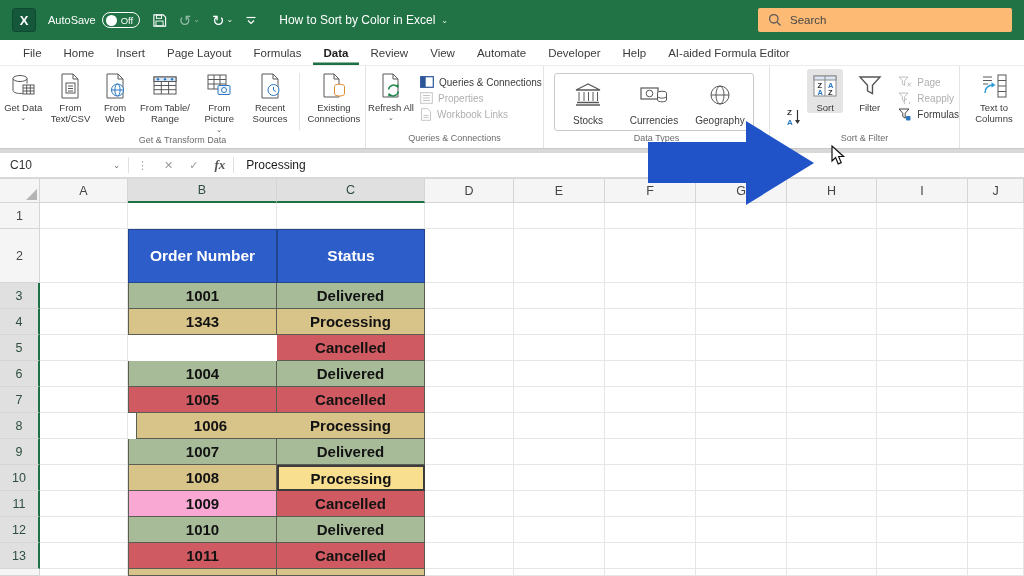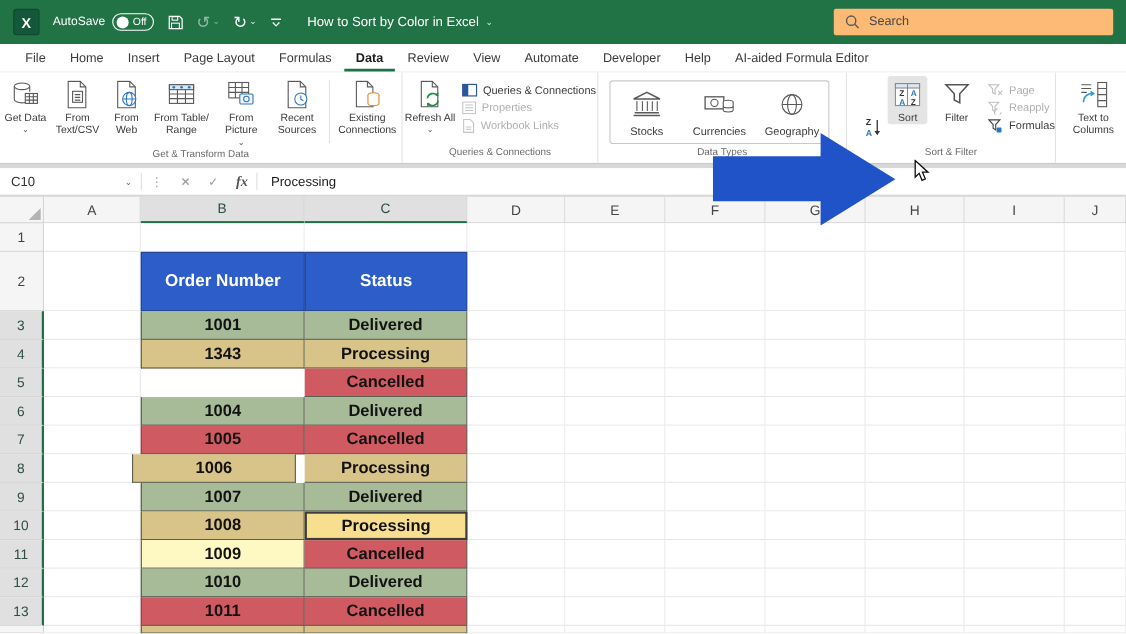--- a/index.html
+++ b/index.html
@@ -518,21 +518,21 @@
     <div class="cell tcell bleft" style="left: 128px; top: 208px; width: 149px; height: 26px; background: rgb(207, 90, 97);">1005</div>
     <div class="cell tcell" style="left: 277px; top: 208px; width: 148px; height: 26px; background: rgb(207, 90, 97);">Cancelled</div>
     <div class="cell" style="left: 425px; top: 208px; width: 89px; height: 26px;"></div>
     <div class="cell" style="left: 514px; top: 208px; width: 91px; height: 26px;"></div>
     <div class="cell" style="left: 605px; top: 208px; width: 91px; height: 26px;"></div>
     <div class="cell" style="left: 696px; top: 208px; width: 91px; height: 26px;"></div>
     <div class="cell" style="left: 787px; top: 208px; width: 90px; height: 26px;"></div>
     <div class="cell" style="left: 877px; top: 208px; width: 91px; height: 26px;"></div>
     <div class="cell" style="left: 968px; top: 208px; width: 56px; height: 26px;"></div>
     <div class="cell" style="left: 40px; top: 234px; width: 88px; height: 26px;"></div>
-    <div class="cell tcell bleft" style="left: 120px; top: 234px; width: 149px; height: 26px; background: rgb(216, 195, 136);">1006</div>
+    <div class="cell tcell bleft" style="left: 136px; top: 234px; width: 149px; height: 26px; background: rgb(216, 195, 136);">1006</div>
     <div class="cell tcell" style="left: 277px; top: 234px; width: 148px; height: 26px; background: rgb(216, 195, 136);">Processing</div>
     <div class="cell" style="left: 425px; top: 234px; width: 89px; height: 26px;"></div>
     <div class="cell" style="left: 514px; top: 234px; width: 91px; height: 26px;"></div>
     <div class="cell" style="left: 605px; top: 234px; width: 91px; height: 26px;"></div>
     <div class="cell" style="left: 696px; top: 234px; width: 91px; height: 26px;"></div>
     <div class="cell" style="left: 787px; top: 234px; width: 90px; height: 26px;"></div>
     <div class="cell" style="left: 877px; top: 234px; width: 91px; height: 26px;"></div>
     <div class="cell" style="left: 968px; top: 234px; width: 56px; height: 26px;"></div>
     <div class="cell" style="left: 40px; top: 260px; width: 88px; height: 26px;"></div>
     <div class="cell tcell bleft" style="left: 128px; top: 260px; width: 149px; height: 26px; background: rgb(167, 187, 153);">1007</div>
@@ -548,21 +548,21 @@
     <div class="cell tcell bleft" style="left: 128px; top: 286px; width: 149px; height: 26px; background: rgb(216, 195, 136);">1008</div>
     <div class="cell tcell selcell" style="left: 277px; top: 286px; width: 148px; height: 26px; background: rgb(248, 223, 143);">Processing</div>
     <div class="cell" style="left: 425px; top: 286px; width: 89px; height: 26px;"></div>
     <div class="cell" style="left: 514px; top: 286px; width: 91px; height: 26px;"></div>
     <div class="cell" style="left: 605px; top: 286px; width: 91px; height: 26px;"></div>
     <div class="cell" style="left: 696px; top: 286px; width: 91px; height: 26px;"></div>
     <div class="cell" style="left: 787px; top: 286px; width: 90px; height: 26px;"></div>
     <div class="cell" style="left: 877px; top: 286px; width: 91px; height: 26px;"></div>
     <div class="cell" style="left: 968px; top: 286px; width: 56px; height: 26px;"></div>
     <div class="cell" style="left: 40px; top: 312px; width: 88px; height: 26px;"></div>
-    <div class="cell tcell bleft" style="left: 128px; top: 312px; width: 149px; height: 26px; background: #fef9c3;">1009</div>
+    <div class="cell tcell bleft" style="left: 128px; top: 312px; width: 149px; height: 26px; background: #f9a8d4;">1009</div>
     <div class="cell tcell" style="left: 277px; top: 312px; width: 148px; height: 26px; background: rgb(207, 90, 97);">Cancelled</div>
     <div class="cell" style="left: 425px; top: 312px; width: 89px; height: 26px;"></div>
     <div class="cell" style="left: 514px; top: 312px; width: 91px; height: 26px;"></div>
     <div class="cell" style="left: 605px; top: 312px; width: 91px; height: 26px;"></div>
     <div class="cell" style="left: 696px; top: 312px; width: 91px; height: 26px;"></div>
     <div class="cell" style="left: 787px; top: 312px; width: 90px; height: 26px;"></div>
     <div class="cell" style="left: 877px; top: 312px; width: 91px; height: 26px;"></div>
     <div class="cell" style="left: 968px; top: 312px; width: 56px; height: 26px;"></div>
     <div class="cell" style="left: 40px; top: 338px; width: 88px; height: 26px;"></div>
     <div class="cell tcell bleft" style="left: 128px; top: 338px; width: 149px; height: 26px; background: rgb(167, 187, 153);">1010</div>

